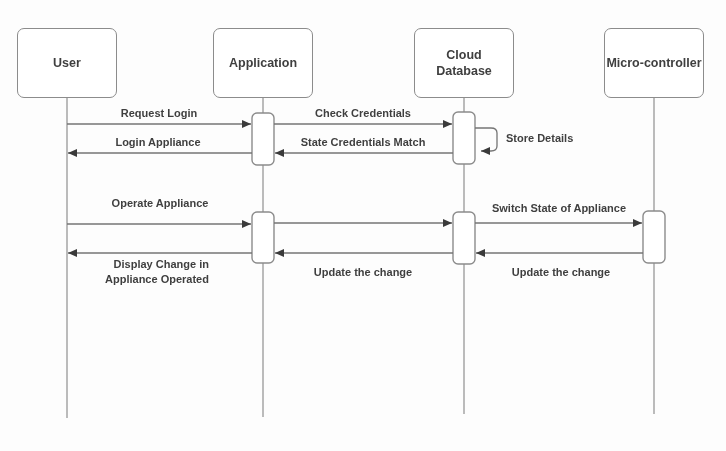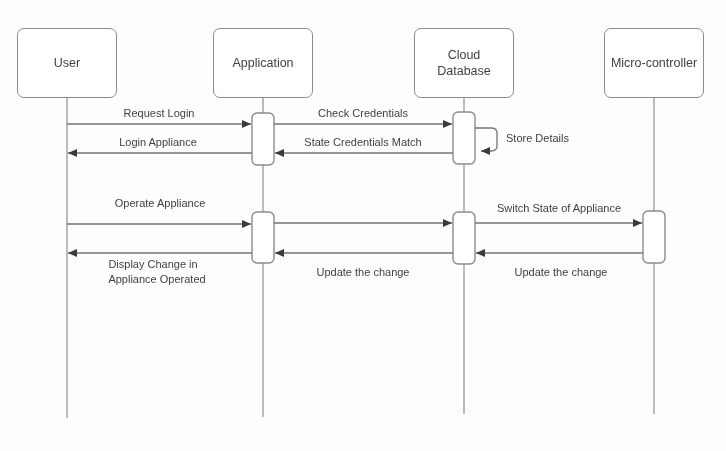--- a/index.html
+++ b/index.html
@@ -13,20 +13,21 @@
   }
   * { margin: 0; padding: 0; box-sizing: border-box; }
   html, body { background: var(--bg); }
   body { font-family: "Liberation Sans", "DejaVu Sans", sans-serif; }
   .canvas {
     position: relative;
     width: 726px;
     height: 451px;
     background: var(--bg);
     overflow: hidden;
+    font-weight: bold;
   }
   .layer {
     position: absolute;
     left: 0; top: 0;
   }
   .actor {
     position: absolute;
     width: 100px;
     height: 70px;
     top: 28px;
@@ -41,21 +42,21 @@
     line-height: 16px;
     color: var(--text);
     white-space: pre-line;
   }
   .msg-label {
     position: absolute;
     font-size: 11px;
     line-height: 14.5px;
     color: var(--text);
     white-space: pre-line;
-    text-align: left;
+    text-align: right;
     transform: translateX(-50%);
   }
   .msg-label.anchor-left {
     transform: none;
     text-align: center;
   }
   svg line.lifeline {
     stroke: var(--lifeline);
     stroke-width: 1.2;
   }

